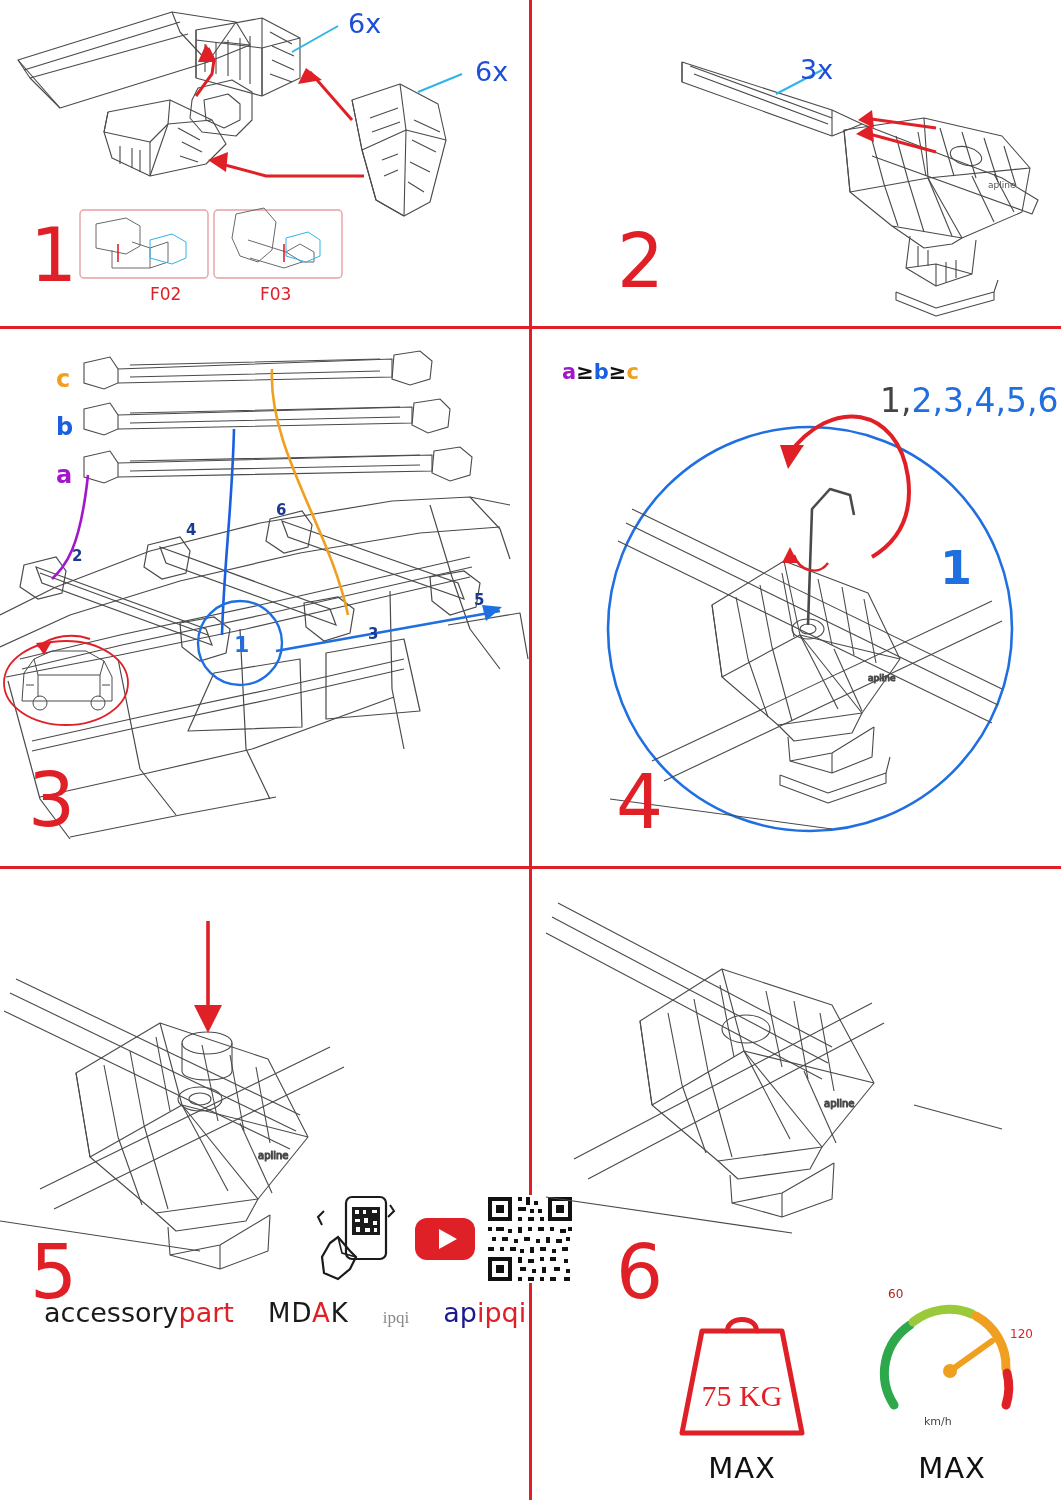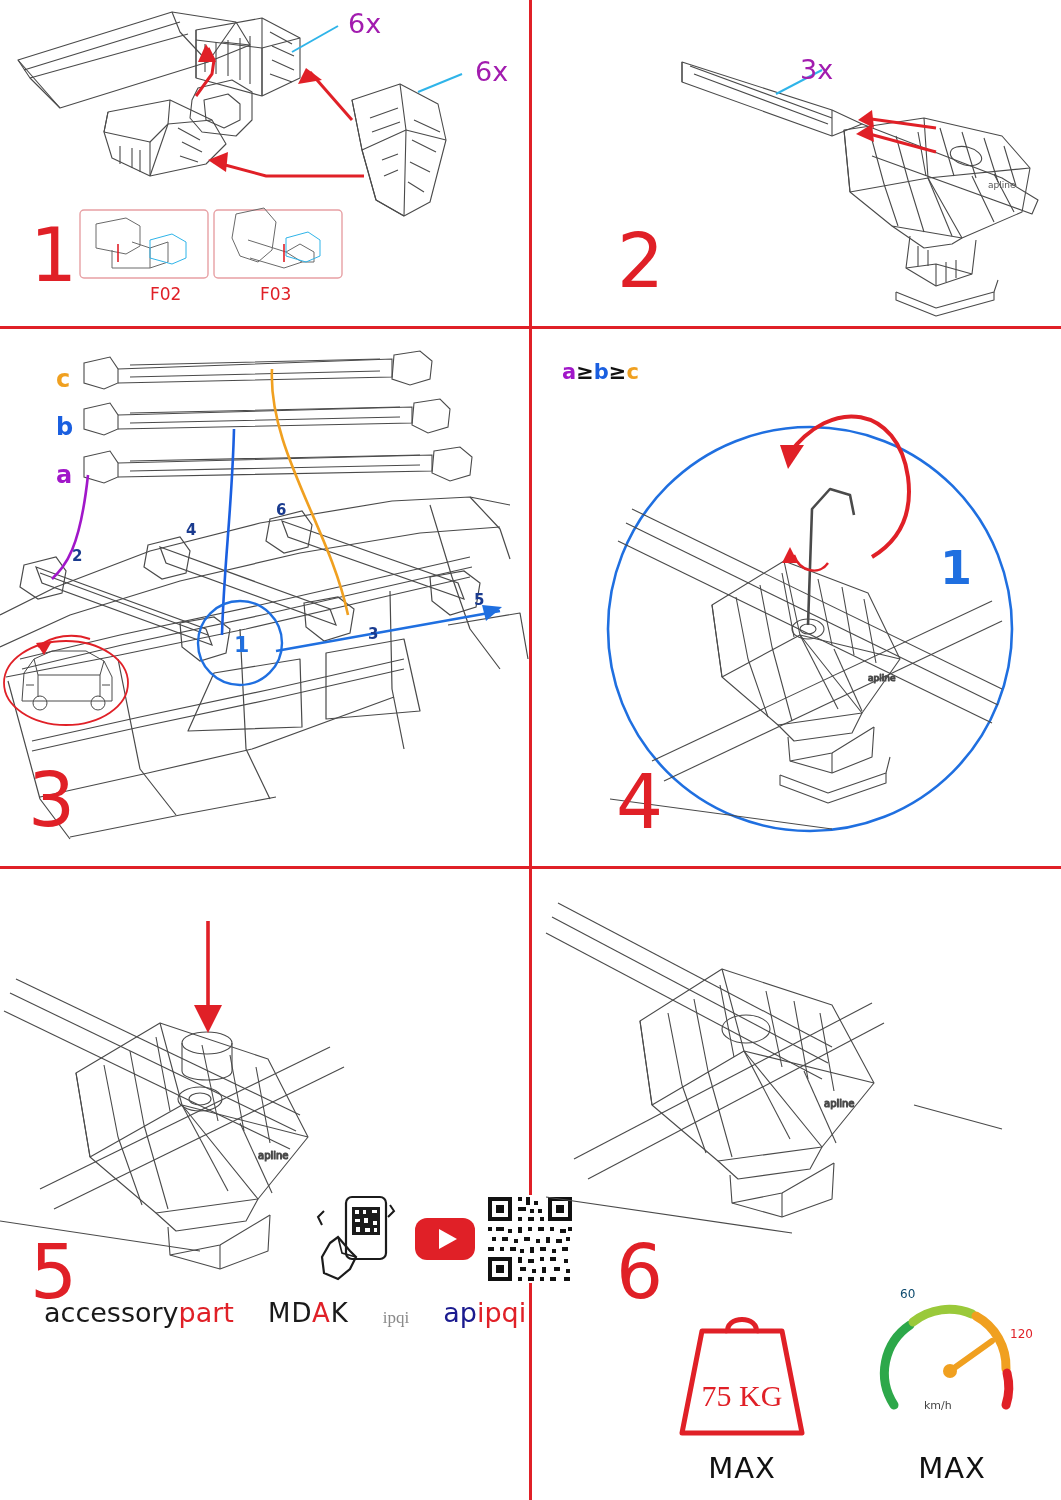--- a/index.html
+++ b/index.html
@@ -47,21 +47,21 @@
     left: 0;
     top: 0;
     overflow: visible;
   }
   .lbl {
     position: absolute;
     font-family: "DejaVu Sans", sans-serif;
     white-space: nowrap;
   }
   .qty {
-    color: #a21caf;
+    color: #1d4ed8;
     font-size: 27px;
   }
   .tag-f {
     color: #e02027;
     font-size: 17px;
     font-family: "DejaVu Sans", sans-serif;
   }
   .abc {
     font-size: 24px;
     font-weight: bold;
@@ -445,20 +445,23 @@
       <g stroke="#e02027" stroke-width="2.4" fill="none">
         <path d="M262 226 C 268 244, 288 246, 296 234"></path>
       </g>
       <path d="M258 218 L266 234 L250 234 Z" fill="#e02027"></path>
 
       <g stroke="#e02027" stroke-width="4" fill="none">
         <path d="M256 126 C 300 66, 366 78, 376 148 C 382 194, 360 216, 340 228"></path>
       </g>
       <path d="M248 116 L272 116 L256 140 Z" fill="#e02027"></path>
     </svg>
+    <div class="lbl seq" style="left:348px; top:52px;">
+      <span class="s1">1,</span><span>2,3,4,5,6</span>
+    </div>
     <div class="lbl big-one" style="left:408px; top:212px;">1</div>
     <div class="step-num" style="left:84px; top:436px;">4</div>
   </div>
 
   <div class="panel" style="left:0;top:869px;width:529px;height:631px;">
     <svg class="art" width="529" height="400" viewBox="0 0 529 400">
       <g fill="none" stroke="#4a4a4a" stroke-width="1.1" stroke-linejoin="round">
         <path d="M16 110 L300 246"></path>
         <path d="M10 124 L296 262"></path>
         <path d="M4 142 L290 280"></path>
@@ -638,21 +641,21 @@
     <div class="maxlabel" style="left:168px; top:582px; width:84px; text-align:center;">MAX</div>
 
     <svg class="art" style="left:348px; top:428px;" width="144" height="140" viewBox="0 0 144 140">
       <path d="M14 108 A 58 58 0 0 1 30 28" fill="none" stroke="#2da84a" stroke-width="9" stroke-linecap="round"></path>
       <path d="M33 25 A 58 58 0 0 1 92 17" fill="none" stroke="#9ac93a" stroke-width="9" stroke-linecap="round"></path>
       <path d="M96 19 A 58 58 0 0 1 126 72" fill="none" stroke="#f0a020" stroke-width="9" stroke-linecap="round"></path>
       <path d="M127 76 A 58 58 0 0 1 126 108" fill="none" stroke="#e02027" stroke-width="9" stroke-linecap="round"></path>
       <circle cx="70" cy="74" r="7" fill="#f0a020"></circle>
       <path d="M70 74 L112 44" stroke="#f0a020" stroke-width="6" stroke-linecap="round"></path>
     </svg>
-    <div class="speedtick" style="left:356px; top:418px; color:#0c4a6e;margin-left:12px;">60</div>
+    <div class="speedtick" style="left:356px; top:418px; color:#b91c1c;">60</div>
     <div class="speedtick" style="left:478px; top:458px; color:#e02027;">120</div>
-    <div class="speedtxt" style="left:392px; top:530px;">km/h</div>
+    <div class="speedtxt" style="left:392px; top:546px;">km/h</div>
     <div class="maxlabel" style="left:378px; top:582px; width:84px; text-align:center;">MAX</div>
 
     <div class="step-num" style="left:84px; top:366px;">6</div>
   </div>
 
 </div>
 
 </body></html>

